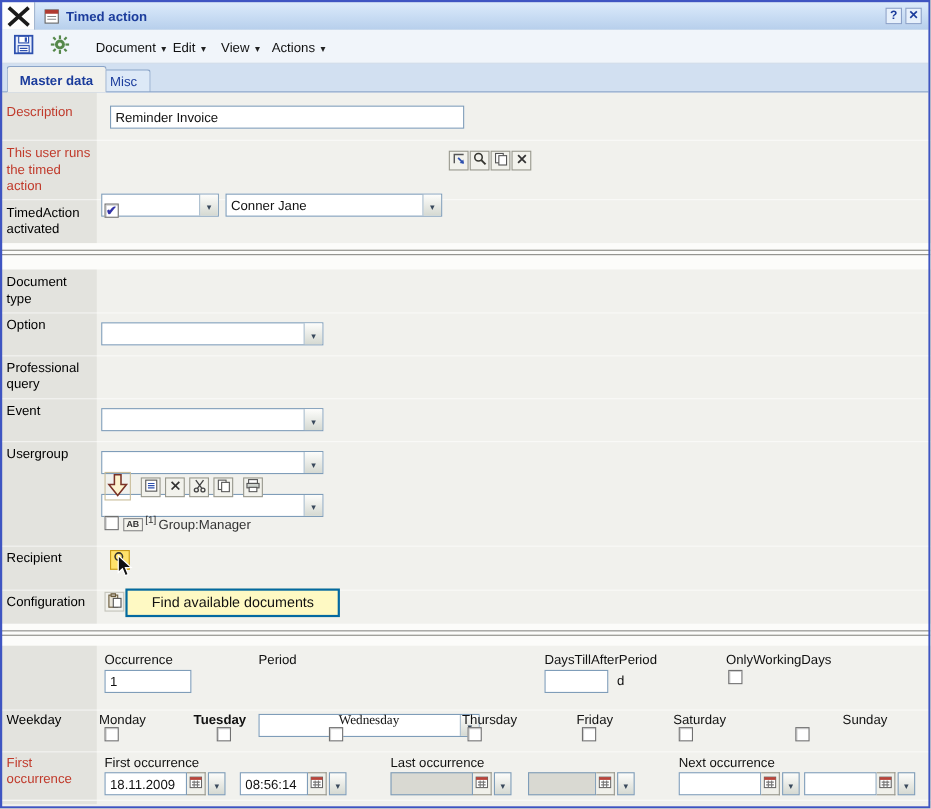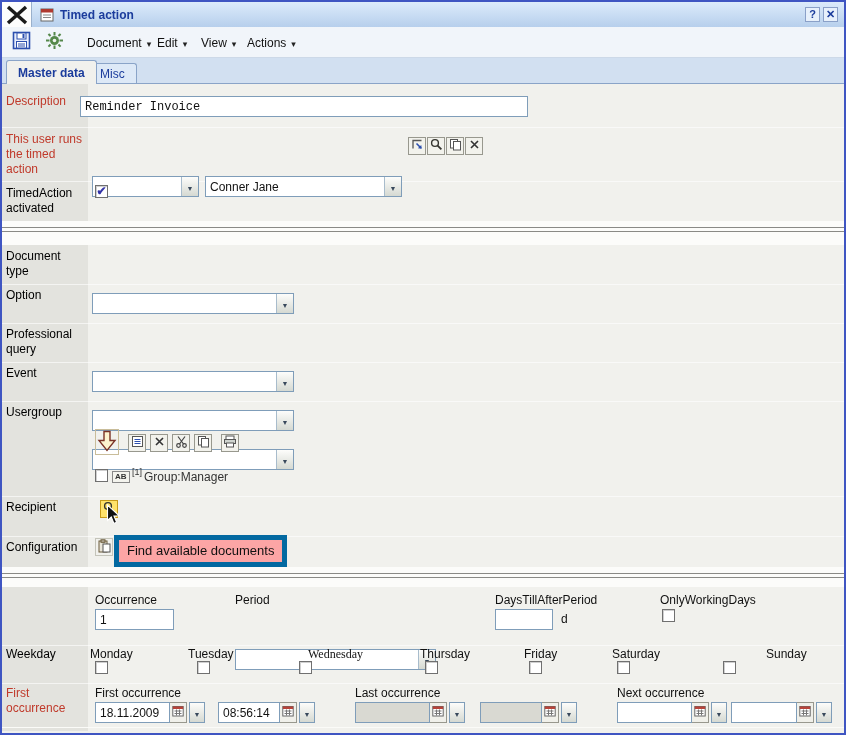--- a/index.html
+++ b/index.html
@@ -47,21 +47,21 @@
   .chev-glyph::after{content:"▼";font-size:7px;color:#39495c;}
   .checkbox{position:absolute;width:13px;height:13px;background:#fff;border:1px solid #707070;box-shadow:inset 1px 1px 0 #cfcfcf;display:flex;align-items:center;justify-content:center;}
   .checkbox[data-checked="true"]::after{content:"✔";color:#3434a8;font-size:12px;font-weight:bold;line-height:1;margin-top:-1px;}
   .icon-btn{position:absolute;width:18px;height:18px;background:#f2f2ec;border:1px solid #98988e;display:flex;align-items:center;justify-content:center;}
   .icon-btn.plain{background:transparent;border-color:#c4c4ba;}
   .icon-btn.hl{background:#ffe26a;border-color:#c79a1a;}
   .icon-btn.big{width:24px;height:26px;background:transparent;border-color:#c9bd9a;}
   .badge{position:absolute;font-size:8px;font-weight:bold;border:1px solid #888;background:#f4f4ee;padding:0 2px;line-height:10px;color:#333;}
   .sup{position:absolute;font-size:9px;color:#333;}
   .entry-text{position:absolute;color:#333;}
-  #tooltip{position:absolute;left:114px;top:535px;background:#fca5a5;border:5px solid #0369a1;padding:3px 8px 4px;font-size:13px;white-space:nowrap;z-index:30;}
+  #tooltip{position:absolute;left:114px;top:535px;background:#fef9c3;border:2px solid #0369a1;padding:3px 22px 4px;font-size:13px;white-space:nowrap;z-index:30;}
   #cursor{position:absolute;left:106px;top:504px;z-index:40;}
 
   .dategroup{position:absolute;height:21px;display:flex;align-items:stretch;}
   .din{border:1px solid #7f9db9;background:#fff;padding:1px 4px;font:12px "Liberation Sans",sans-serif;height:21px;color:#111;}
   .din:disabled{background:#d9d9d2;color:#666;}
   .cal-btn{width:17px;height:21px;border:1px solid #98988e;border-left:none;background:#f0f0ea;display:flex;align-items:center;justify-content:center;}
   .chev-btn{width:16px;height:21px;margin-left:2px;border:1px solid #7f9db9;background:linear-gradient(180deg,#fdfdfb,#d5d9d2);display:flex;align-items:center;justify-content:center;}
 
   .schedlabel{position:absolute;top:593px;}
   .daylabel{position:absolute;top:647px;}
@@ -170,21 +170,21 @@
   <div class="hairline" style="top:284px;"></div>
   <div class="hairline" style="top:323px;"></div>
   <div class="hairline" style="top:362px;"></div>
   <div class="hairline" style="top:401px;"></div>
   <div class="hairline" style="top:496px;"></div>
   <div class="hairline" style="top:536px;"></div>
   <div class="hairline" style="top:645px;"></div>
   <div class="hairline" style="top:683px;"></div>
 
   <span class="flabel red" style="left:6px;top:94px;">Description</span>
-  <input class="tinput" style="left: 80px; top: 96px; width: 448px; font-family: Liberation Mono, monospace;" value="Reminder Invoice">
+  <input class="tinput" style="left: 100px; top: 96px; width: 322px;" value="Reminder Invoice">
 
   <span class="flabel red" style="left:6px;top:132px;">This user runs the timed action</span>
   <div class="combo" style="left:92px;top:136px;width:107px;">
     <span class="val"></span>
     <span class="drop">
         <span class="chev-glyph"></span>
       </span>
   </div>
   <div class="combo" style="left:205px;top:136px;width:197px;">
     <span class="val">Conner Jane</span>
@@ -330,21 +330,21 @@
     <span class="drop">
         <span class="chev-glyph"></span>
       </span>
   </div>
   <input class="tinput" style="left: 495px; top: 609px; width: 58px;" value="">
   <span style="position:absolute;left:561px;top:612px;">d</span>
   <div class="checkbox" style="left:662px;top:609px;" data-checked="false"></div>
 
   <span class="flabel" style="left:6px;top:647px;">Weekday</span>
   <span class="daylabel" style="left:90px;">Monday</span>
-  <span class="daylabel" style="left:188px;">Tuesday</span>
+  <span class="daylabel" style="left:176px;font-weight:bold;">Tuesday</span>
   <span class="daylabel" style="left:308px;font-family:Liberation Serif, serif;">Wednesday</span>
   <span class="daylabel" style="left:420px;">Thursday</span>
   <span class="daylabel" style="left:524px;">Friday</span>
   <span class="daylabel" style="left:612px;">Saturday</span>
   <span class="daylabel" style="left:718px;margin-left:48px;">Sunday</span>
   <div class="checkbox" style="left:95px;top:661px;" data-checked="false"></div>
   <div class="checkbox" style="left:197px;top:661px;" data-checked="false"></div>
   <div class="checkbox" style="left:299px;top:661px;" data-checked="false"></div>
   <div class="checkbox" style="left:425px;top:661px;" data-checked="false"></div>
   <div class="checkbox" style="left:529px;top:661px;" data-checked="false"></div>

